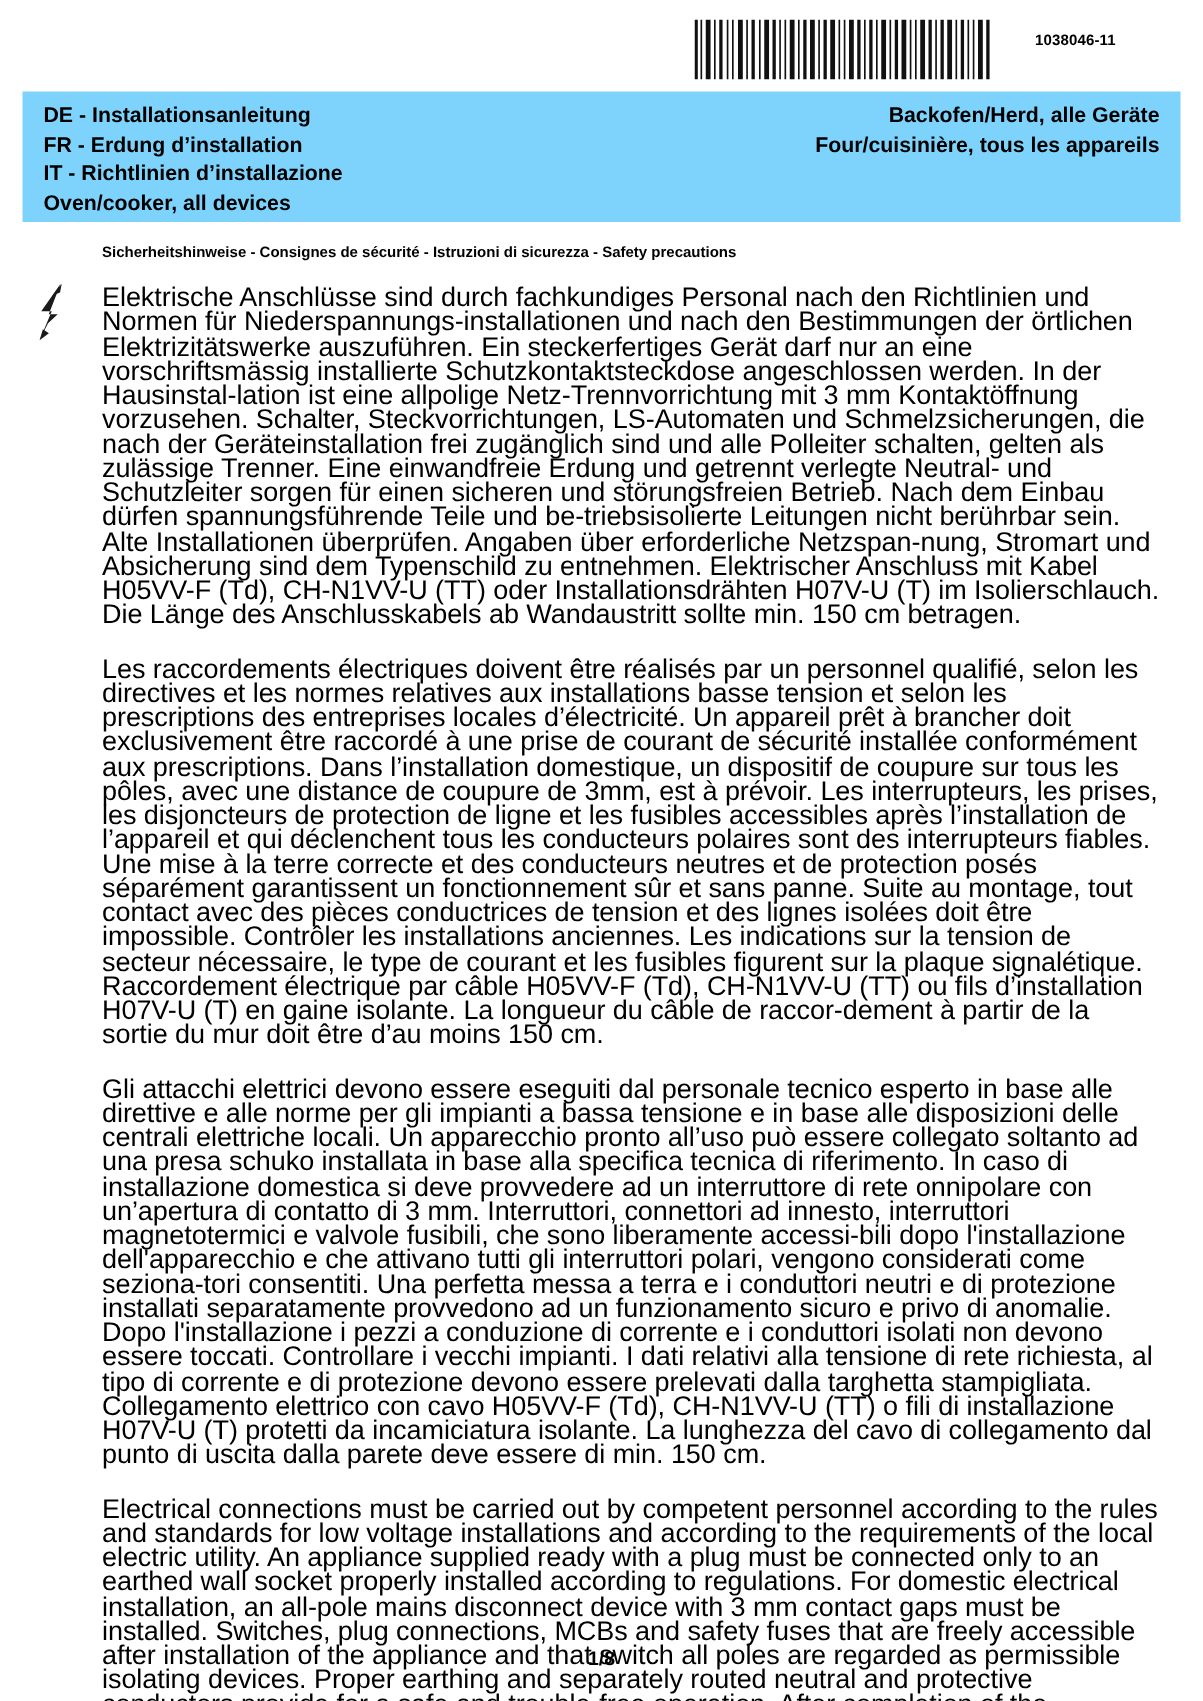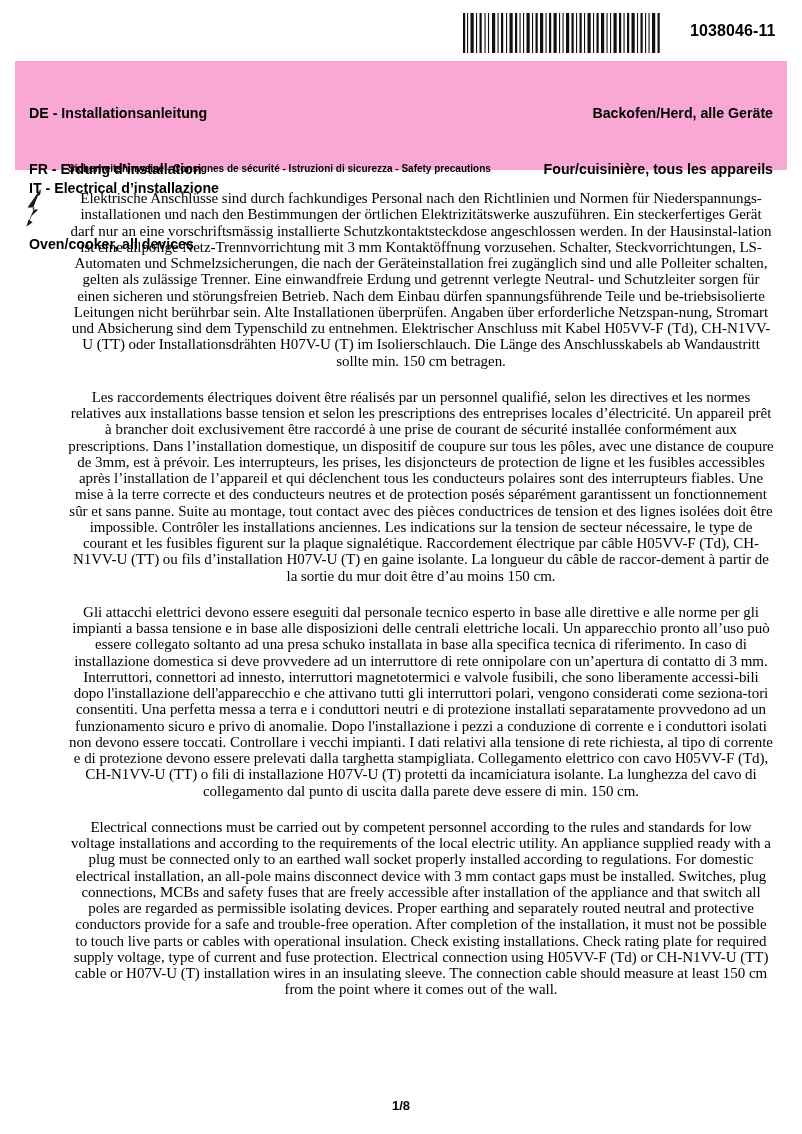--- a/index.html
+++ b/index.html
@@ -36,71 +36,70 @@
     left: 463px;
     top: 3px;
     width: 197px;
     height: 40px;
     display: block;
   }
   .doc-number {
     position: absolute;
     left: 690px;
     top: 12px;
-    font-size: 16px;
+    font-size: 10px;
     font-weight: bold;
     letter-spacing: 0.1px;
     white-space: nowrap;
   }
 
   
   .lang-box {
     position: absolute;
     left: 15px;
     top: 61px;
     width: 772px;
-    height: 109px;
-    background: #f9a8d4;
+    height: 87px;
+    background: #7dd3fc;
     box-sizing: border-box;
     padding: 7px 14px 6px 14px;
   }
   .lang-row {
     display: flex;
     justify-content: space-between;
     align-items: baseline;
     font-size: 14.2px;
     font-weight: bold;
     line-height: 19.6px;
     white-space: nowrap;
   }
   .lang-left { text-align: left; }
-  .lang-right { text-align: right; margin-top: 36px; }
+  .lang-right { text-align: right; }
 
   
   .content {
     position: absolute;
     left: 68px;
     top: 160px;
     width: 706px;
   }
   .section-title {
     font-size: 10px;
     font-weight: bold;
     line-height: 17px;
     margin: 0 0 13px 0;
     white-space: nowrap;
   }
   .para {
-    font-size: 15px;
+    font-size: 18px;
     line-height: 16.25px;
-    text-align: center;
+    text-align: left;
     margin: 0 0 20px 0;
     letter-spacing: -0.04px;
     white-space: pre-line;
-    font-family: Liberation Serif, serif;
   }
   .para:last-child { margin-bottom: 0; }
 
   
   .bolt-icon {
     position: absolute;
     left: 24px;
     top: 188px;
     width: 26px;
     height: 40px;
@@ -179,21 +178,21 @@
   <div class="lang-box">
     <div class="lang-row">
       <span class="lang-left">DE - Installationsanleitung</span>
       <span class="lang-right">Backofen/Herd, alle Geräte</span>
     </div>
     <div class="lang-row">
       <span class="lang-left">FR - Erdung d’installation</span>
       <span class="lang-right">Four/cuisinière, tous les appareils</span>
     </div>
     <div class="lang-row">
-      <span class="lang-left">IT - Electrical d’installazione</span>
+      <span class="lang-left">IT - Richtlinien d’installazione</span>
     </div>
     <div class="lang-row">
       <span class="lang-right">Oven/cooker, all devices</span>
     </div>
   </div>
 
   <svg class="bolt-icon" viewBox="0 0 26 40">
     <path d="M16.5 1 L3.5 19.5 L10.5 19.5 L2.5 38.5 L8.0 27.5 L14.5 21.5 L8.5 21.5 Z" fill="#1a1a1a"></path>
     <path d="M17.2 1.2 L11.0 9.0 L16.0 7.0 Z" fill="#1a1a1a"></path>
     <path d="M2.4 38.8 L4.6 31.5 L8.6 34.2 Z" fill="#1a1a1a"></path>

